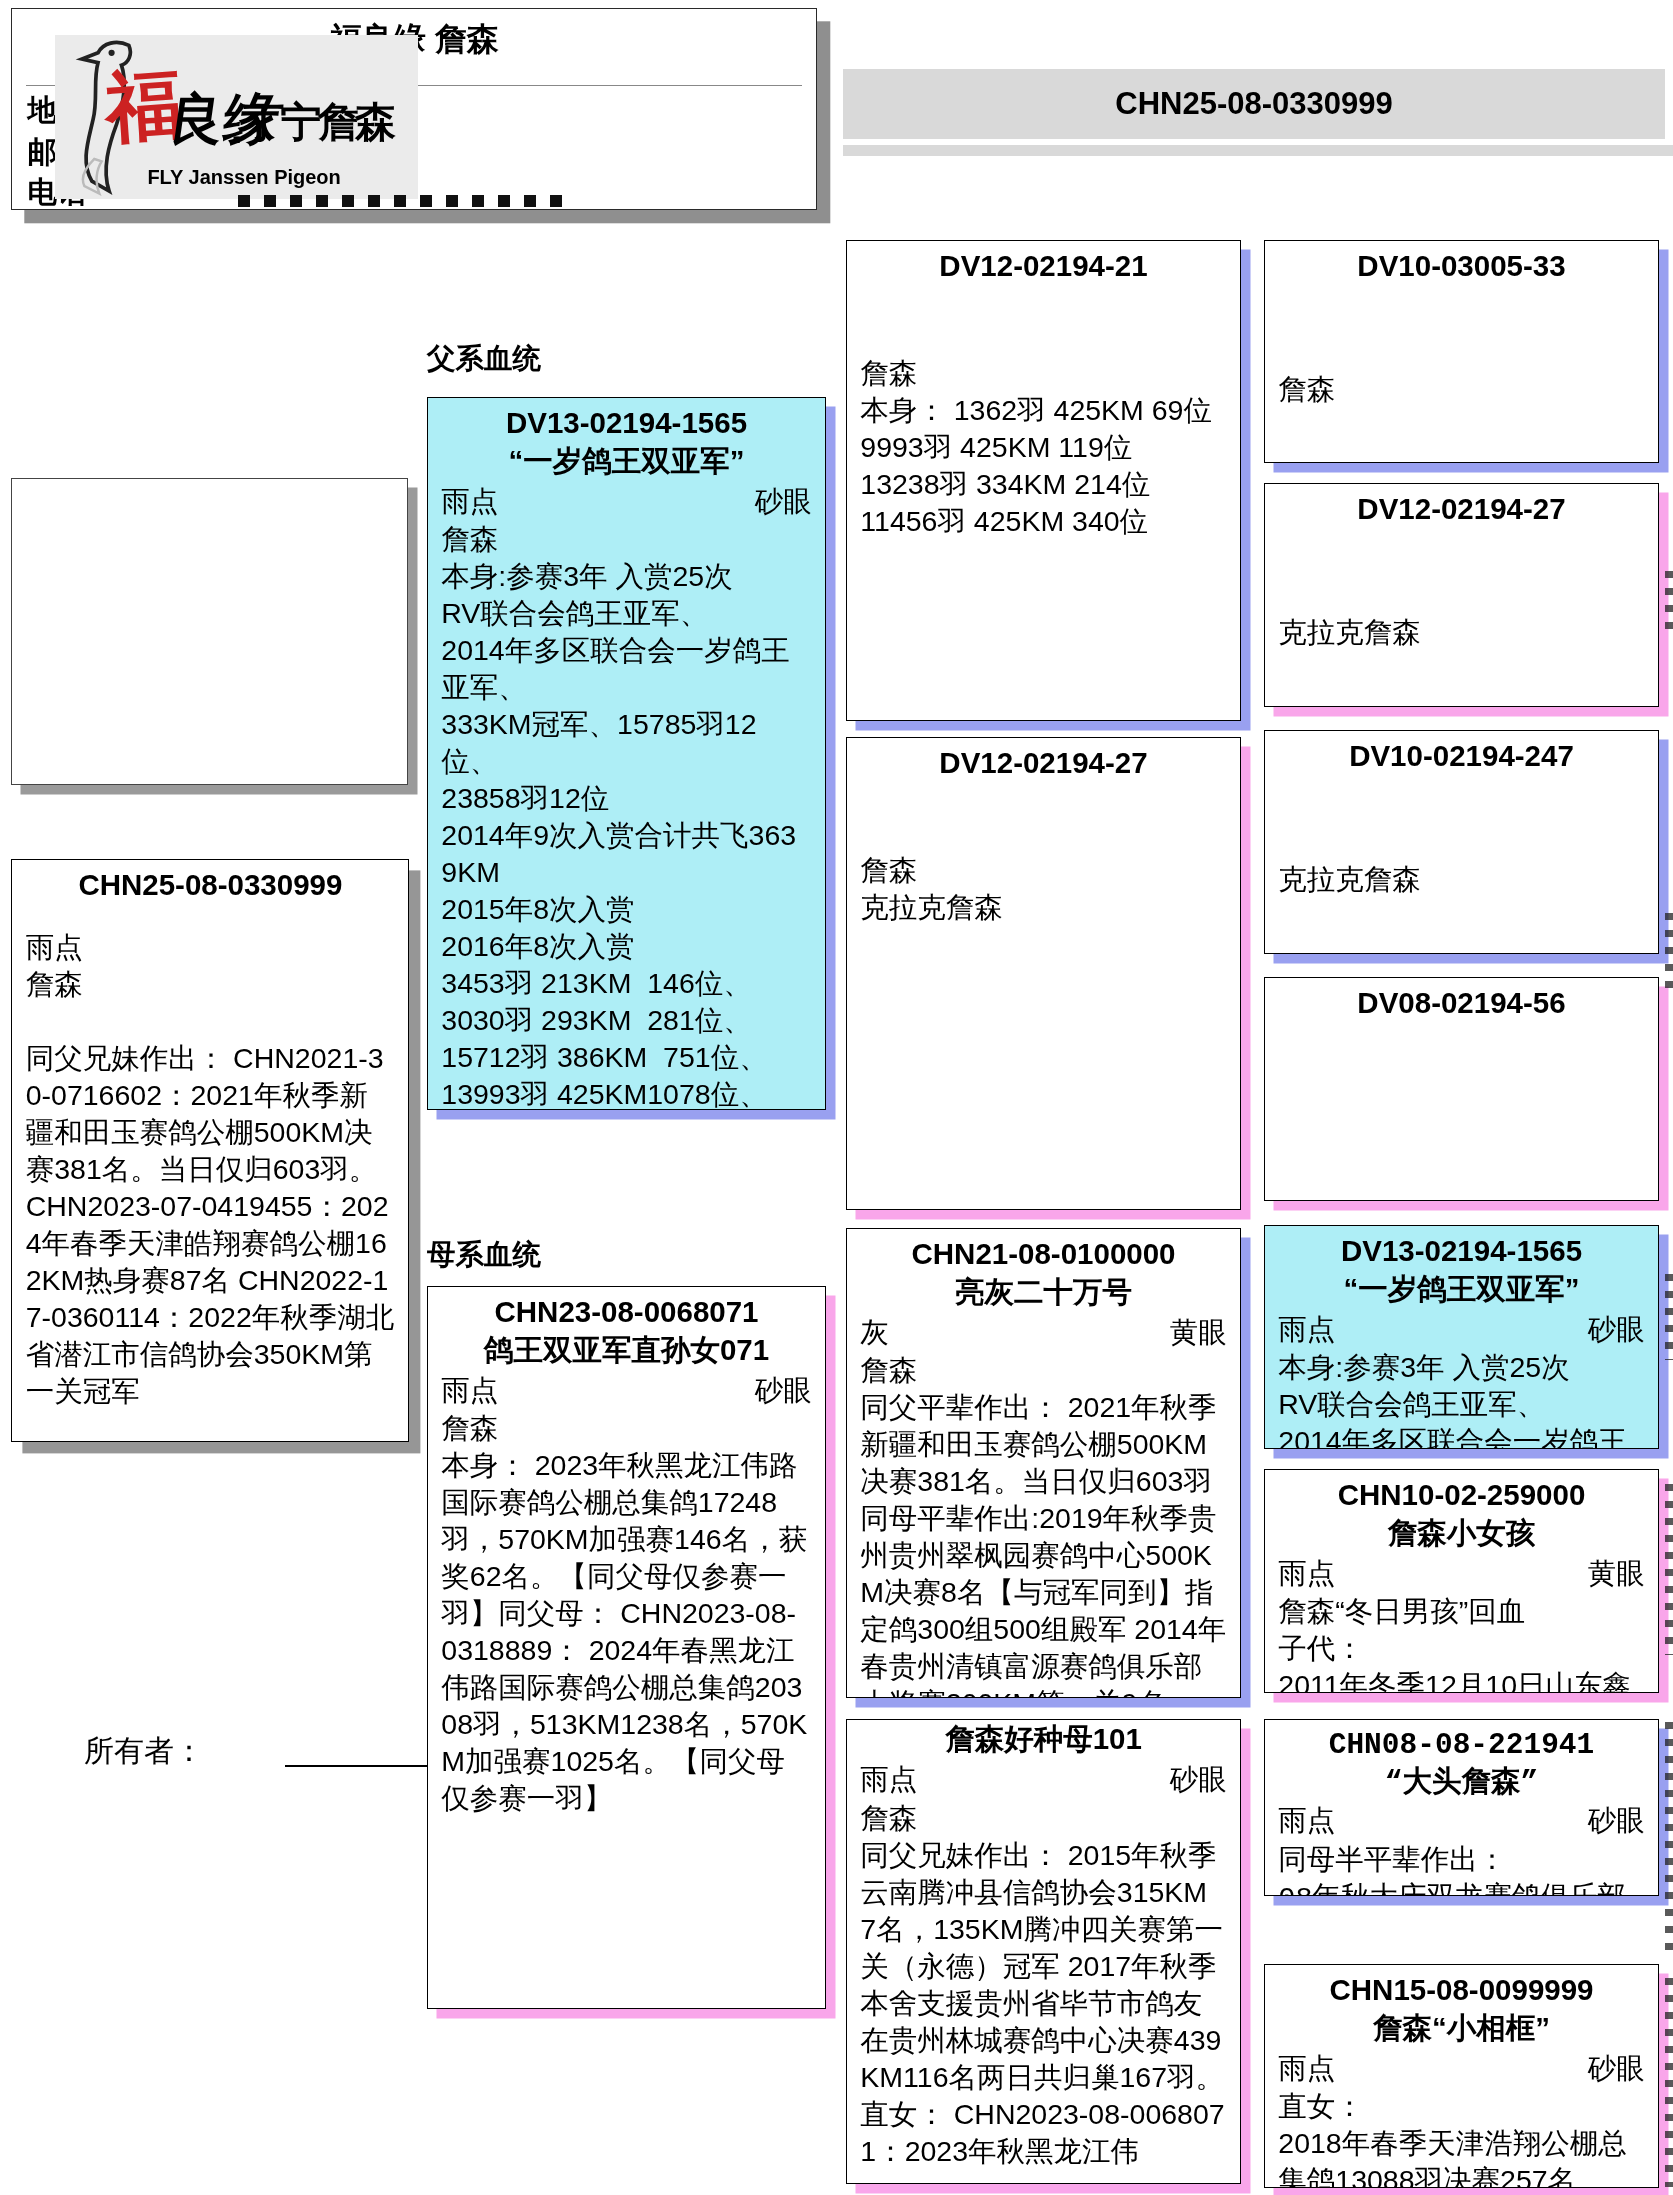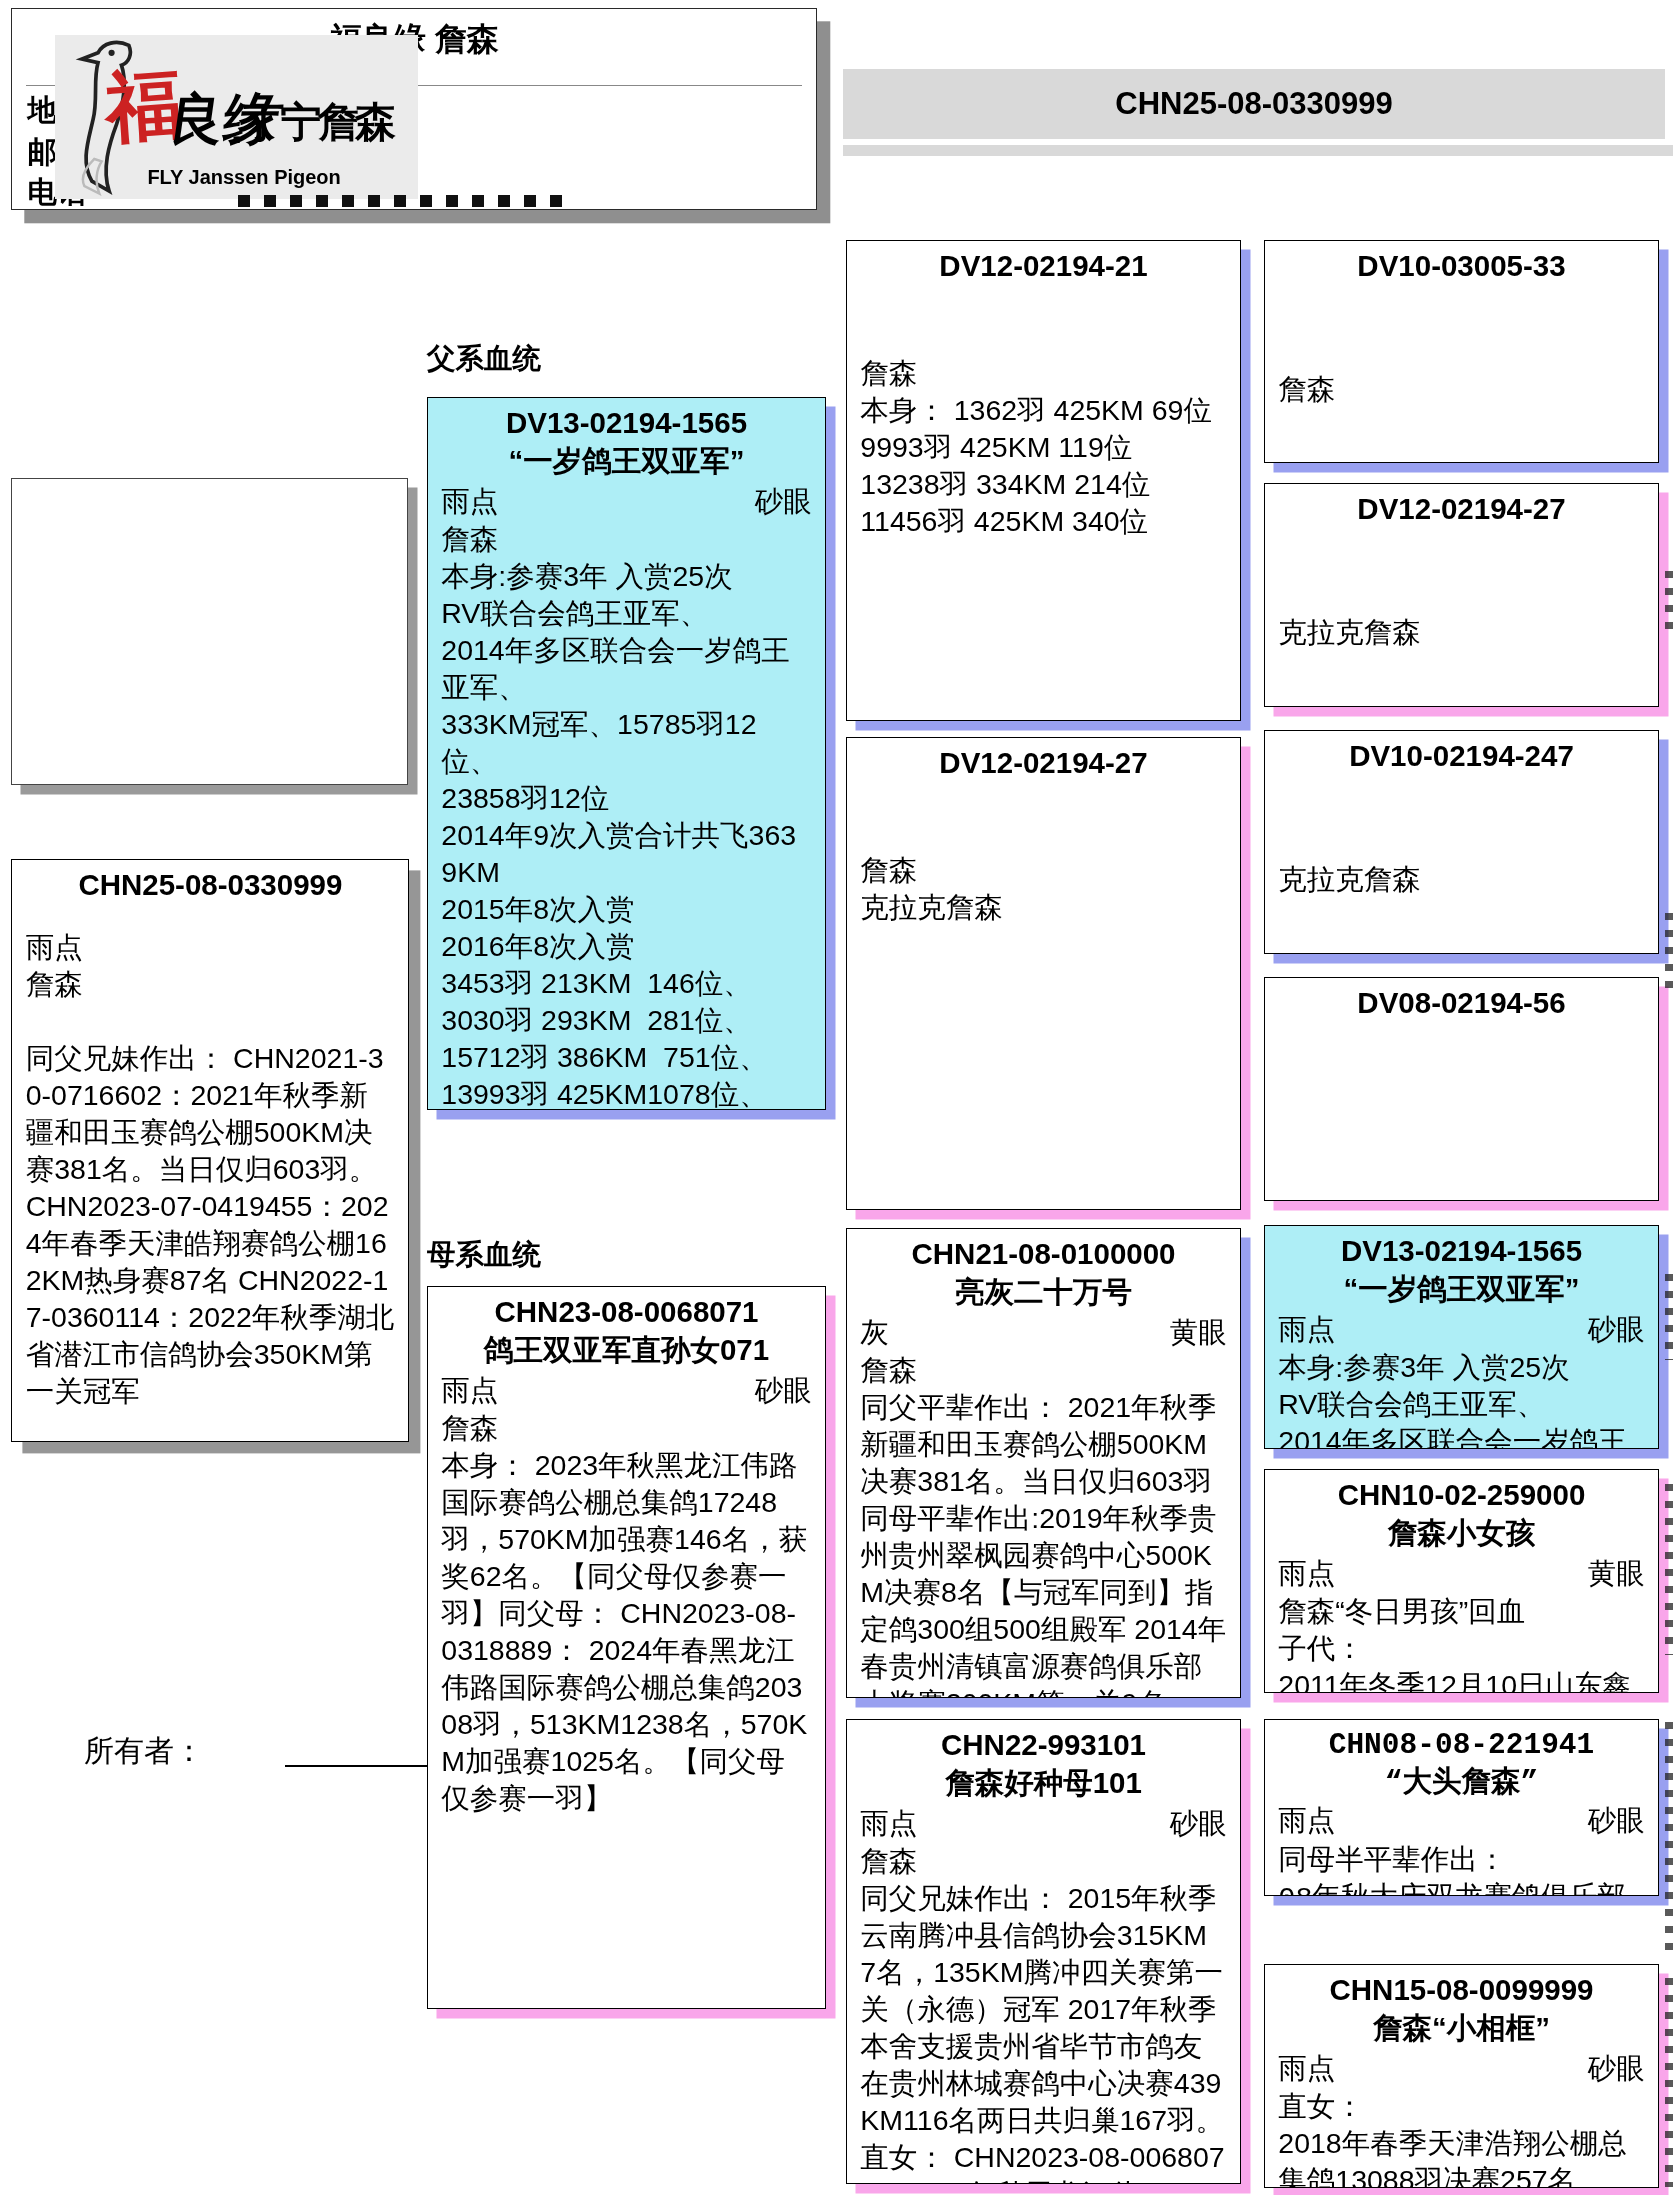--- a/index.html
+++ b/index.html
@@ -144,21 +144,20 @@
     <div class="psub">亮灰二十万号</div>
     <div class="trait">
       <span>灰</span>
       <span>黄眼</span>
     </div>
     <div class="pbody">詹森
 同父平辈作出： 2021年秋季新疆和田玉赛鸽公棚500KM决赛381名。当日仅归603羽 同母平辈作出:2019年秋季贵州贵州翠枫园赛鸽中心500KM决赛8名【与冠军同到】指定鸽300组500组殿军 2014年春贵州清镇富源赛鸽俱乐部大奖赛200KM第一关9名,一百元组指定鸽五</div>
   </div>
 
   <div class="pbox sh-pink" style="left:846px;top:1719px;width:395px;height:465px;">
-    <div class="ptitle">CHN22-993101</div>
     <div class="psub">詹森好种母101</div>
     <div class="trait">
       <span>雨点</span>
       <span>砂眼</span>
     </div>
     <div class="pbody">詹森
 同父兄妹作出： 2015年秋季云南腾冲县信鸽协会315KM 7名，135KM腾冲四关赛第一关（永德）冠军 2017年秋季本舍支援贵州省毕节市鸽友在贵州林城赛鸽中心决赛439KM116名两日共归巢167羽。
 直女： CHN2023-08-0068071：2023年秋黑龙江伟</div>
   </div>
 

